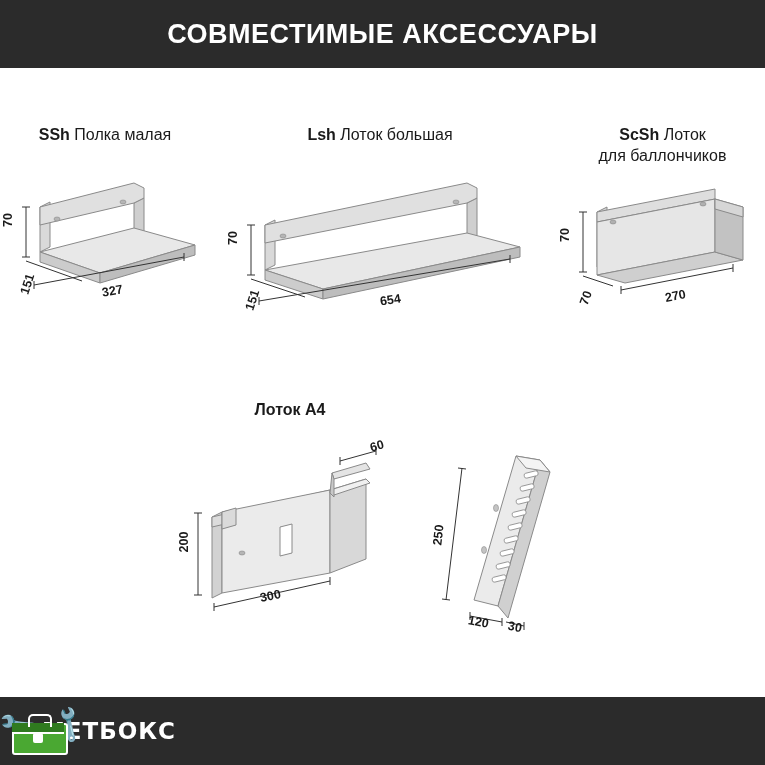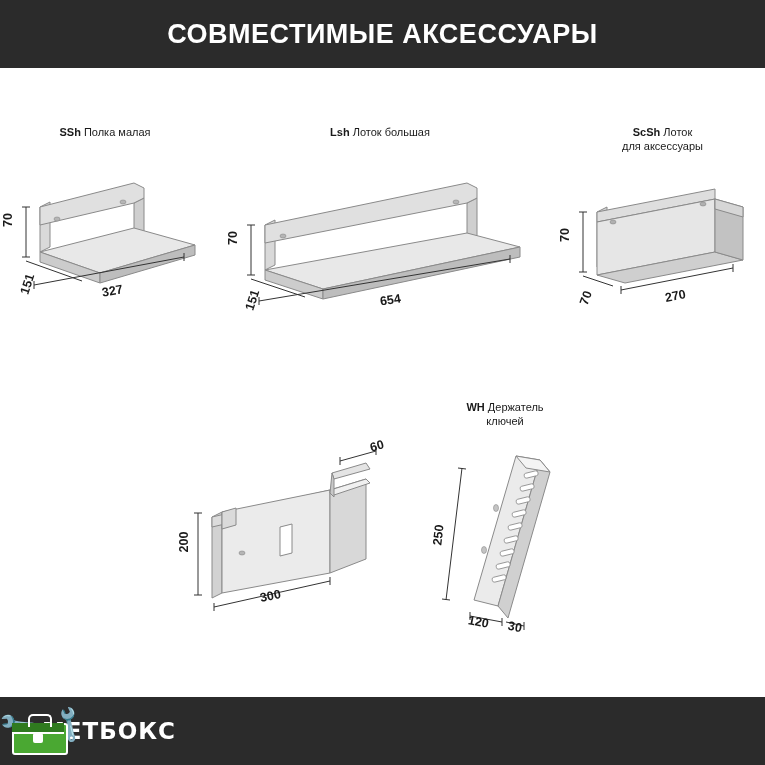--- a/index.html
+++ b/index.html
@@ -111,21 +111,21 @@
     letter-spacing: 1px;
     margin-left: 8px;
     font-family: "DejaVu Sans", sans-serif;
   }
 
   
   .item {
     position: absolute;
   }
   .item-label {
-    font-size: 11px;
+    font-size: 16px;
     color: #1a1a1a;
     line-height: 1.3;
     text-align: center;
   }
   .item-label .code {
     font-weight: bold;
   }
   .fig {
     position: absolute;
   }
@@ -209,21 +209,21 @@
     </svg>
     <div class="dim" style="left:-9px; top:46px; transform:rotate(-90deg);">70</div>
     <div class="dim" style="left:7px; top:108px; transform:rotate(-72deg);">151</div>
     <div class="dim" style="left:145px; top:108px; transform:rotate(-9deg);">654</div>
   </div>
 
   <div class="item" style="left:565px; top:125px; width:195px;">
     <div class="item-label">
       <span class="code">ScSh</span>
       <span>Лоток</span><br>
-      <span>для аксессуары</span>
+      <span>для баллончиков</span>
     </div>
   </div>
   <div class="fig" style="left:565px; top:190px; width:195px; height:130px;">
     <svg width="195" height="130" viewBox="0 0 195 130">
 
       <polygon points="32,22 42,17 42,72 32,77" fill="#d4d4d4" stroke="#8a8a8a" stroke-width="1"></polygon>
       <polygon points="32,22 150,-1 150,9 32,32" fill="#dedede" stroke="#8a8a8a" stroke-width="1"></polygon>
 
       <polygon points="32,32 150,9 150,62 32,85" fill="#e6e6e6" stroke="#8a8a8a" stroke-width="1"></polygon>
 
@@ -239,20 +239,25 @@
       <line x1="18" y1="86" x2="48" y2="96" stroke="#333" stroke-width="1"></line>
       <line x1="56" y1="100" x2="168" y2="78" stroke="#333" stroke-width="1"></line>
       <line x1="56" y1="96" x2="56" y2="104" stroke="#333" stroke-width="1"></line>
       <line x1="168" y1="74" x2="168" y2="82" stroke="#333" stroke-width="1"></line>
     </svg>
     <div class="dim" style="left:-7px; top:38px; transform:rotate(-90deg);">70</div>
     <div class="dim" style="left:14px; top:101px; transform:rotate(-70deg);">70</div>
     <div class="dim" style="left:100px; top:99px; transform:rotate(-11deg);">270</div>
   </div>
 
+  <div class="item" style="left:190px; top:400px; width:200px;">
+    <div class="item-label">
+      <span class="code">Лоток A4</span>
+    </div>
+  </div>
   <div class="fig" style="left:180px; top:455px; width:220px; height:170px;">
     <svg width="220" height="170" viewBox="0 0 220 170">
 
       <polygon points="32,62 42,57 42,138 32,143" fill="#d2d2d2" stroke="#8a8a8a" stroke-width="1"></polygon>
       <polygon points="32,62 150,35 150,45 32,72" fill="#dcdcdc" stroke="#8a8a8a" stroke-width="1"></polygon>
 
       <polygon points="42,57 150,35 150,118 42,138" fill="#ebebeb" stroke="#8a8a8a" stroke-width="1"></polygon>
 
       <polygon points="150,35 186,24 186,104 150,118" fill="#d8d8d8" stroke="#8a8a8a" stroke-width="1"></polygon>
       <polygon points="150,35 186,24 190,28 154,40" fill="#f0f0f0" stroke="#8a8a8a" stroke-width="1"></polygon>
@@ -274,27 +279,20 @@
 
       <line x1="160" y1="6" x2="196" y2="-4" stroke="#333" stroke-width="1"></line>
       <line x1="160" y1="2" x2="160" y2="10" stroke="#333" stroke-width="1"></line>
       <line x1="196" y1="-8" x2="196" y2="0" stroke="#333" stroke-width="1"></line>
     </svg>
     <div class="dim" style="left:-6px; top:80px; transform:rotate(-90deg);">200</div>
     <div class="dim" style="left:80px; top:134px; transform:rotate(-12deg);">300</div>
     <div class="dim" style="left:190px; top:-16px; transform:rotate(-15deg);">60</div>
   </div>
 
-  <div class="item" style="left:415px; top:400px; width:180px;">
-    <div class="item-label">
-      <span class="code">WH</span>
-      <span>Держатель</span><br>
-      <span>ключей</span>
-    </div>
-  </div>
   <div class="fig" style="left:440px; top:450px; width:160px; height:180px;">
     <svg width="160" height="180" viewBox="0 0 160 180">
 
       <polygon points="34,150 76,6 100,10 58,156" fill="#ebebeb" stroke="#8a8a8a" stroke-width="1"></polygon>
 
       <polygon points="100,10 110,22 68,168 58,156" fill="#d0d0d0" stroke="#8a8a8a" stroke-width="1"></polygon>
 
       <polygon points="76,6 100,10 110,22 86,18" fill="#f4f4f4" stroke="#8a8a8a" stroke-width="1"></polygon>
 
       <g fill="#ffffff" stroke="#8a8a8a" stroke-width="0.8">

